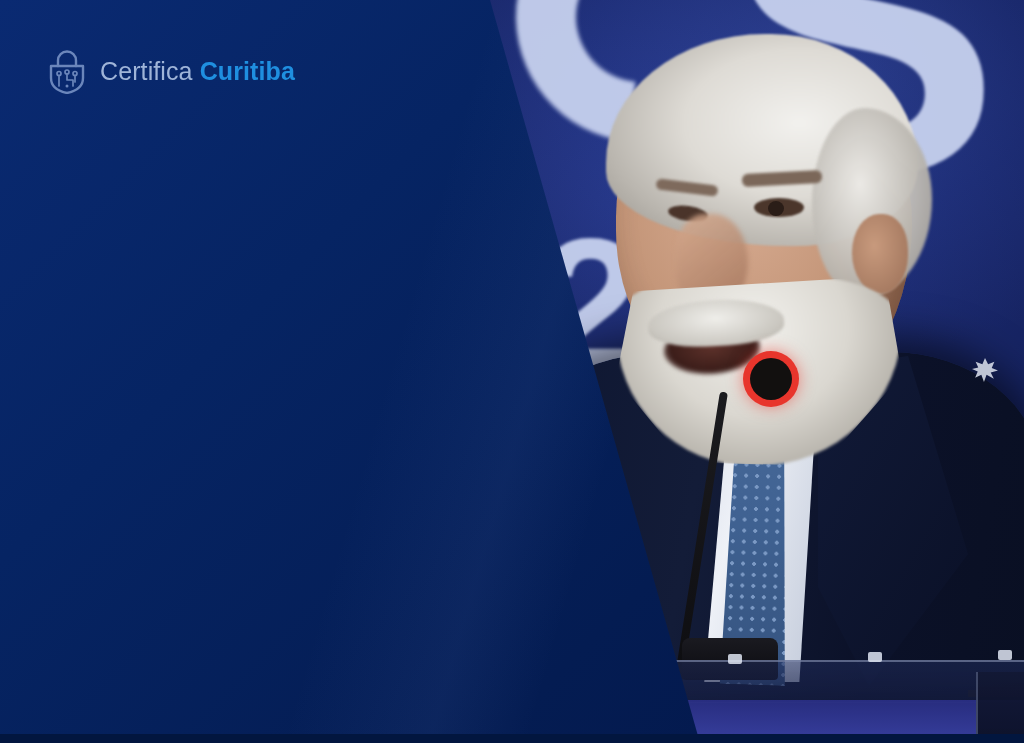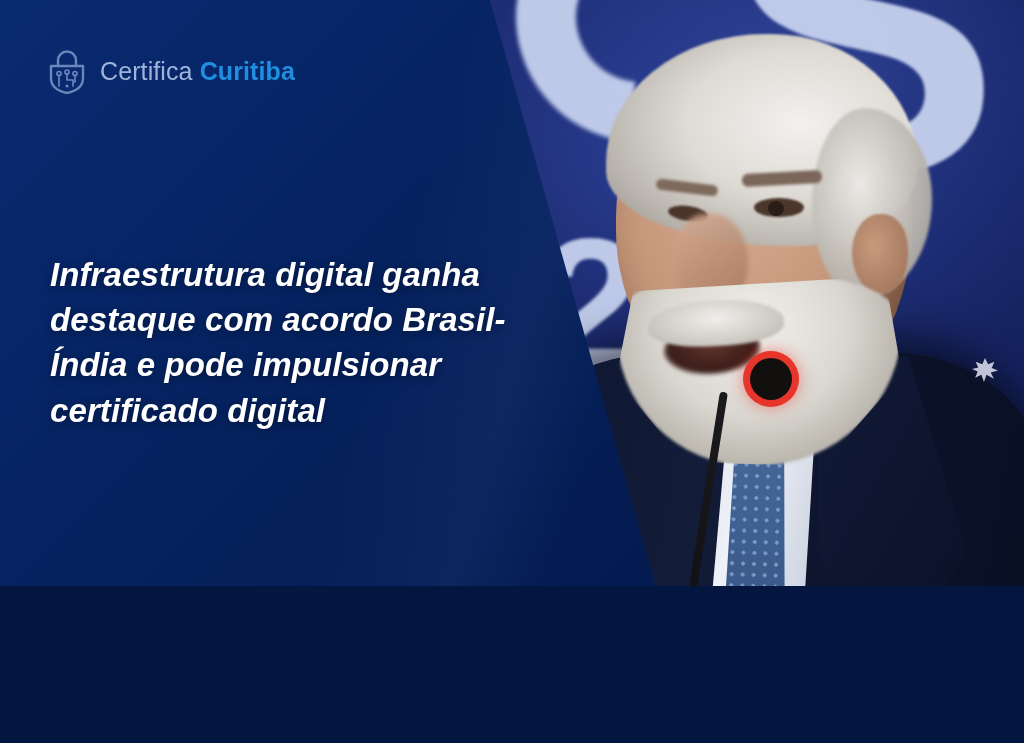--- a/index.html
+++ b/index.html
@@ -7,21 +7,21 @@
 
   html, body {
     width:1024px; height:743px;
     background:#02163f;
     font-family:"Liberation Sans", sans-serif;
     overflow:hidden;
   }
 
   .banner {
     position:relative;
-    width:1024px; height:586px;
+    width:1024px; height:734px;
     overflow:hidden;
     background:#000000;
   }
 
   
   .photo {
     position:absolute;
     inset:0;
     left:420px;
     width:604px;
@@ -357,15 +357,14 @@
       <circle cx="29" cy="25.5" r="2" stroke="#6b86bb" stroke-width="1.7" fill="none"></circle>
       <path d="M13 27.5 V38 M21 26 V32 M21 32 H27 M29 27.5 V34 M27 32 V38" stroke="#6b86bb" stroke-width="1.7" fill="none" stroke-linecap="round" stroke-linejoin="round"></path>
       <circle cx="21" cy="38" r="1.5" fill="#6b86bb"></circle>
     </svg>
     <div class="logo-text">
       <span class="w1">Certifica</span>
       <span class="w2">Curitiba</span>
     </div>
   </div>
 
-  <h1 class="headline">Infraestrutura digital ganha destaque com acordo Brasil-Índia e pode impulsionar certificado digital</h1>
 
 </div>
 
 </body></html>

